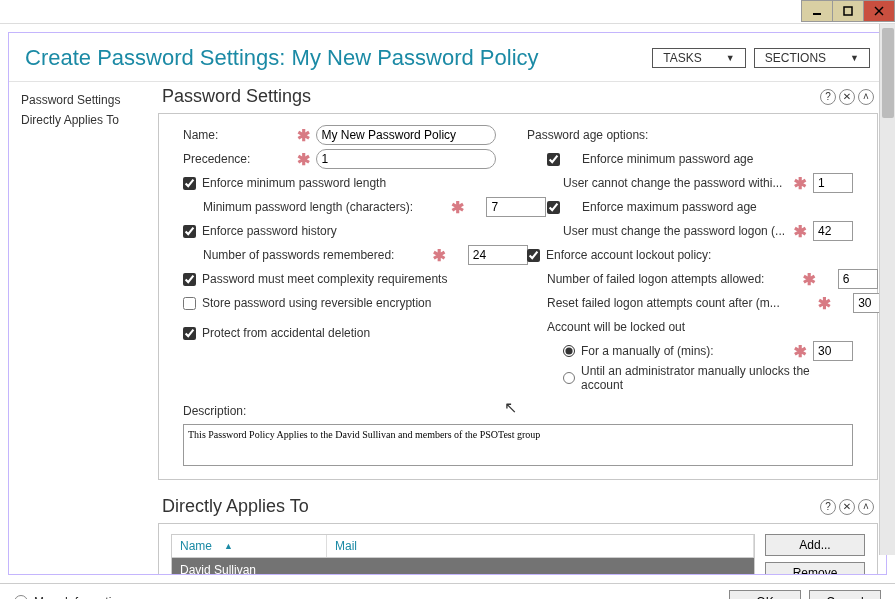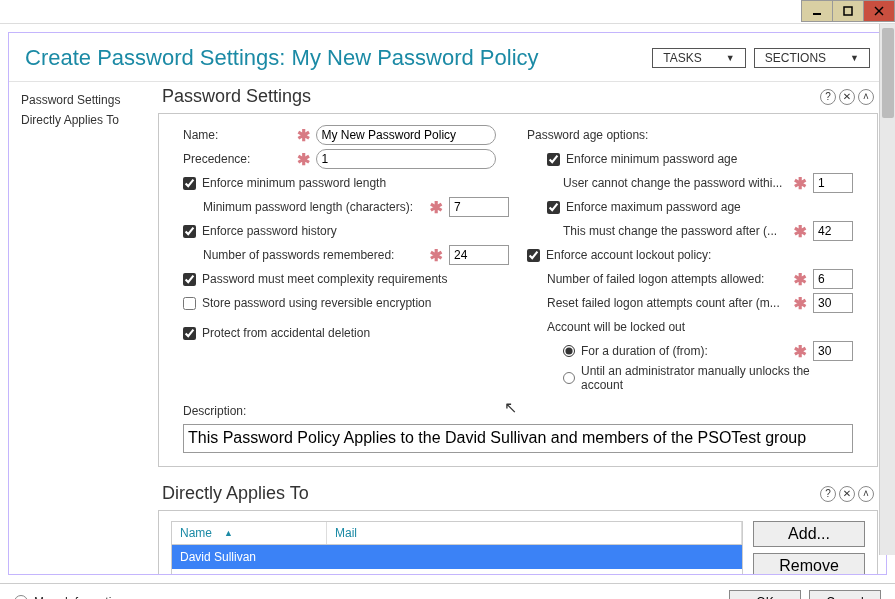--- a/index.html
+++ b/index.html
@@ -32,36 +32,36 @@
 
 .two-col { display: flex; gap: 18px; }
 .col { flex: 1; }
 
 .row { display: flex; align-items: center; min-height: 22px; margin-bottom: 2px; }
 .lbl { flex: 0 0 auto; }
 .aster { color: #d87b84; font-size: 16px; font-weight: bold; padding: 0 6px; }
 .inp { border: 1px solid #999; padding: 2px 4px; font-size: 12px; background: #fff; }
 .w60 { width: 60px; } .w180 { width: 180px; border-radius: 10px; } .w45 {width:40px;}
 .chk { width: 13px; height: 13px; margin-right: 6px; accent-color: #333; }
-.indent1 { padding-left: 20px; } .indent2 { padding-left: 36px; }
+.indent1 { padding-left: 20px; gap: 16px; } .indent2 { padding-left: 36px; }
 .spacer { flex: 1; }
 .gap6 { height: 6px; }
 
-.desc-area { width: 100%; height: 29px; border: 1px solid #999; padding: 4px; font-size: 16px; font-family: Liberation Sans, sans-serif; resize: none; }
+.desc-area { width: 100%; height: 42px; border: 1px solid #999; padding: 4px; font-size: 10px; font-family: Liberation Serif, serif; resize: none; }
 
 .dat-body { border: 1px solid #c7c7c7; padding: 10px 12px; }
 .table-zone { display: flex; gap: 10px; }
 .list-area { flex: 1; border: 1px solid #ccc; }
 .list-head { display: flex; border-bottom: 1px solid #ccc; background: #fff; }
 .list-head .th { padding: 4px 8px; color: #1b8aa5; font-size: 12px; border-right: 1px solid #ddd; display:flex; align-items:center; gap:12px;}
 .th-name { width: 155px; } .th-mail { flex: 1; }
 .list-row { padding: 5px 8px; font-size: 12px; }
-.list-row.sel { background: #3b82f6; color: #fff; }
+.list-row.sel { background: #737373; color: #fff; }
 .side-actions { display: flex; flex-direction: column; gap: 6px; }
-.act-btn { width: 112px; padding: 3px 0; border: 1px solid #888; background: #eee; font-size: 16px; cursor: default; }
+.act-btn { width: 100px; padding: 3px 0; border: 1px solid #888; background: #eee; font-size: 12px; cursor: default; }
 
 .footer { height: 36px; border-top: 1px solid #ccc; display: flex; align-items: center; padding: 0 14px; background: #fff; }
 .footer .more { display: flex; align-items: center; gap: 6px; font-size: 12px; cursor: default; }
 .footer .more .chev { border: 1px solid #888; border-radius: 50%; width: 14px; height: 14px; display: flex; align-items: center; justify-content: center; font-size: 9px; }
 .footer .spacer2 { flex: 1; }
 .ft-btn { width: 72px; padding: 4px 0; border: 1px solid #888; background: #eee; font-size: 12px; margin-left: 8px; cursor: default; }
 
 .rs-scroll { position: absolute; right: 0; top: 24px; bottom: 44px; width: 16px; background: #e8e8e8; border-left: 1px solid #ccc; }
 .rs-thumb { position: absolute; width: 12px; left: 2px; top: 4px; height: 90px; background: #bcbcbc; border-radius: 2px; }
 
@@ -187,21 +187,21 @@
                 <span class="lbl">User cannot change the password withi...</span>
                 <div class="spacer"></div>
                 <span class="aster">✱</span>
                 <input class="inp w45" value="1" style="">
               </div>
             <div class="row indent1">
                 <input type="checkbox" class="chk" checked="" style="">
                 <span>Enforce maximum password age</span>
               </div>
             <div class="row indent2">
-                <span class="lbl">This must change the password after (...</span>
+                <span class="lbl">User must change the password logon (...</span>
                 <div class="spacer"></div>
                 <span class="aster">✱</span>
                 <input class="inp w45" value="42" style="">
               </div>
 
             <div class="row">
                 <input type="checkbox" class="chk" checked="" style="">
                 <span>Enforce account lockout policy:</span>
               </div>
             <div class="row indent1">
@@ -214,21 +214,21 @@
                 <span class="lbl">Reset failed logon attempts count after (m...</span>
                 <div class="spacer"></div>
                 <span class="aster">✱</span>
                 <input class="inp w45" value="30" style="">
               </div>
             <div class="row indent1">
                 <span class="lbl">Account will be locked out</span>
               </div>
             <div class="row indent2">
                 <input type="radio" class="radio" name="lk" checked="" style="">
-                <span>For a duration of (from):</span>
+                <span>For a manually of (mins):</span>
                 <div class="spacer"></div>
                 <span class="aster">✱</span>
                 <input class="inp w45" value="30" style="">
               </div>
             <div class="row indent2">
                 <input type="radio" class="radio" name="lk" style="">
                 <span>Until an administrator manually unlocks the account</span>
               </div>
           </div>
         </div>

